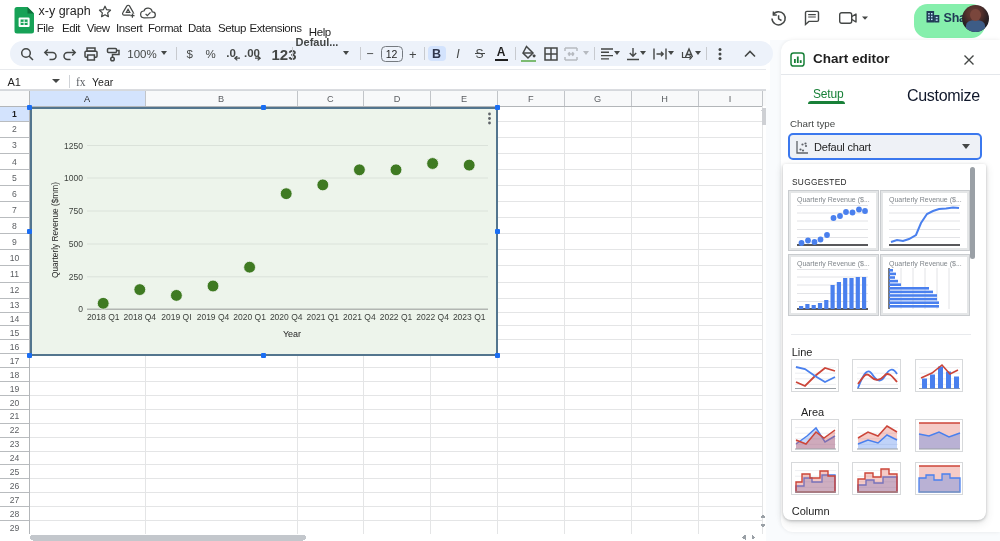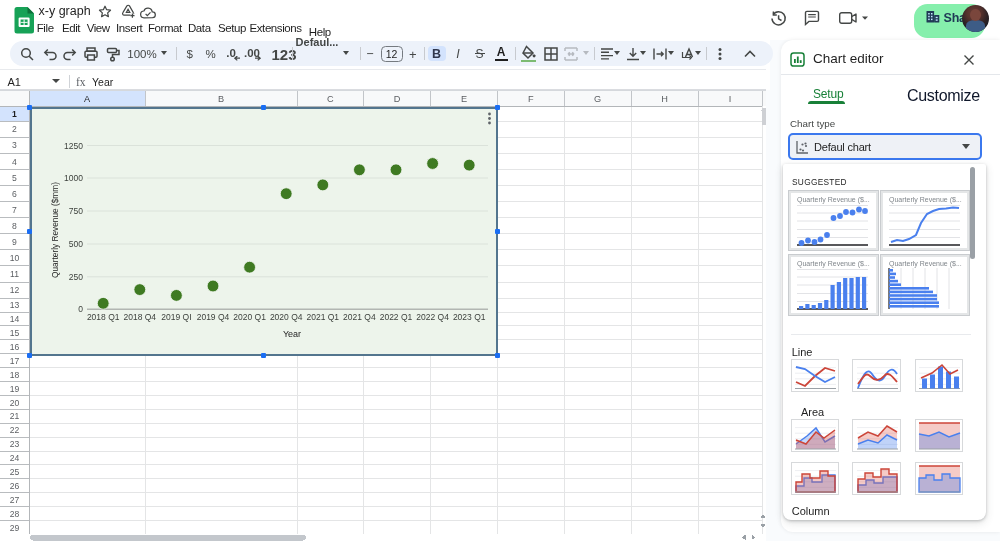--- a/index.html
+++ b/index.html
@@ -348,21 +348,21 @@
 <div style="position:absolute;left:27.0px;top:352.5px;width:5px;height:5px;background:#1b6ef3;border-radius:1px;z-index:30"></div>
 <div style="position:absolute;left:261.0px;top:352.5px;width:5px;height:5px;background:#1b6ef3;border-radius:1px;z-index:30"></div>
 <div style="position:absolute;left:495.0px;top:352.5px;width:5px;height:5px;background:#1b6ef3;border-radius:1px;z-index:30"></div>
 <div style="position:absolute;left:781px;top:40px;width:219px;height:492px;background:#fff;border-radius:12px 0 0 12px;box-shadow:0 0 4px rgba(0,0,0,0.08)"></div>
 <svg width="15" height="15" viewBox="0 0 15 15" style="position:absolute;left:790px;top:52px">
     <rect x="1" y="1" width="13" height="13" rx="2.6" fill="none" stroke="#188038" stroke-width="1.5"></rect>
     <rect x="4" y="7" width="1.8" height="4" fill="#188038"></rect>
     <rect x="6.9" y="4.5" width="1.8" height="6.5" fill="#188038"></rect>
     <rect x="9.8" y="8.2" width="1.8" height="2.8" fill="#188038"></rect>
   </svg>
-<div style="position:absolute;left:813px;top:51px;font-size:13.5px;font-weight:normal;color:#1f1f1f">Chart editor</div>
+<div style="position:absolute;left:813px;top:51px;font-size:13.5px;font-weight:bold;color:#1f1f1f">Chart editor</div>
 <svg width="12" height="12" viewBox="0 0 12 12" style="position:absolute;left:963px;top:54px">
     <path d="M1.5 1.5 L10.5 10.5 M10.5 1.5 L1.5 10.5" stroke="#444746" stroke-width="1.4"></path>
   </svg>
 <div style="position:absolute;left:781px;top:74px;width:219px;height:1px;background:#e4e7eb"></div>
 <div style="position:absolute;left:813px;top:86.5px;font-size:12px;color:#188038;letter-spacing:-0.2px">Setup</div>
 <div style="position:absolute;left:907px;top:86.5px;font-size:16px;color:#0f172a;letter-spacing:-0.3px">Customize</div>
 <div style="position:absolute;left:808px;top:100.5px;width:37px;height:3px;background:#188038;border-radius:3px 3px 0 0"></div>
 <div style="position:absolute;left:790px;top:117.5px;font-size:9.8px;color:#444746">Chart type</div>
 <div style="position:absolute;left:788.4px;top:132.7px;width:194px;height:27.5px;box-sizing:border-box;border:2px solid #3b78ee;border-radius:5px;background:#eef1f6"></div>
 <svg width="14" height="14" viewBox="0 0 14 14" style="position:absolute;left:795px;top:140px">

